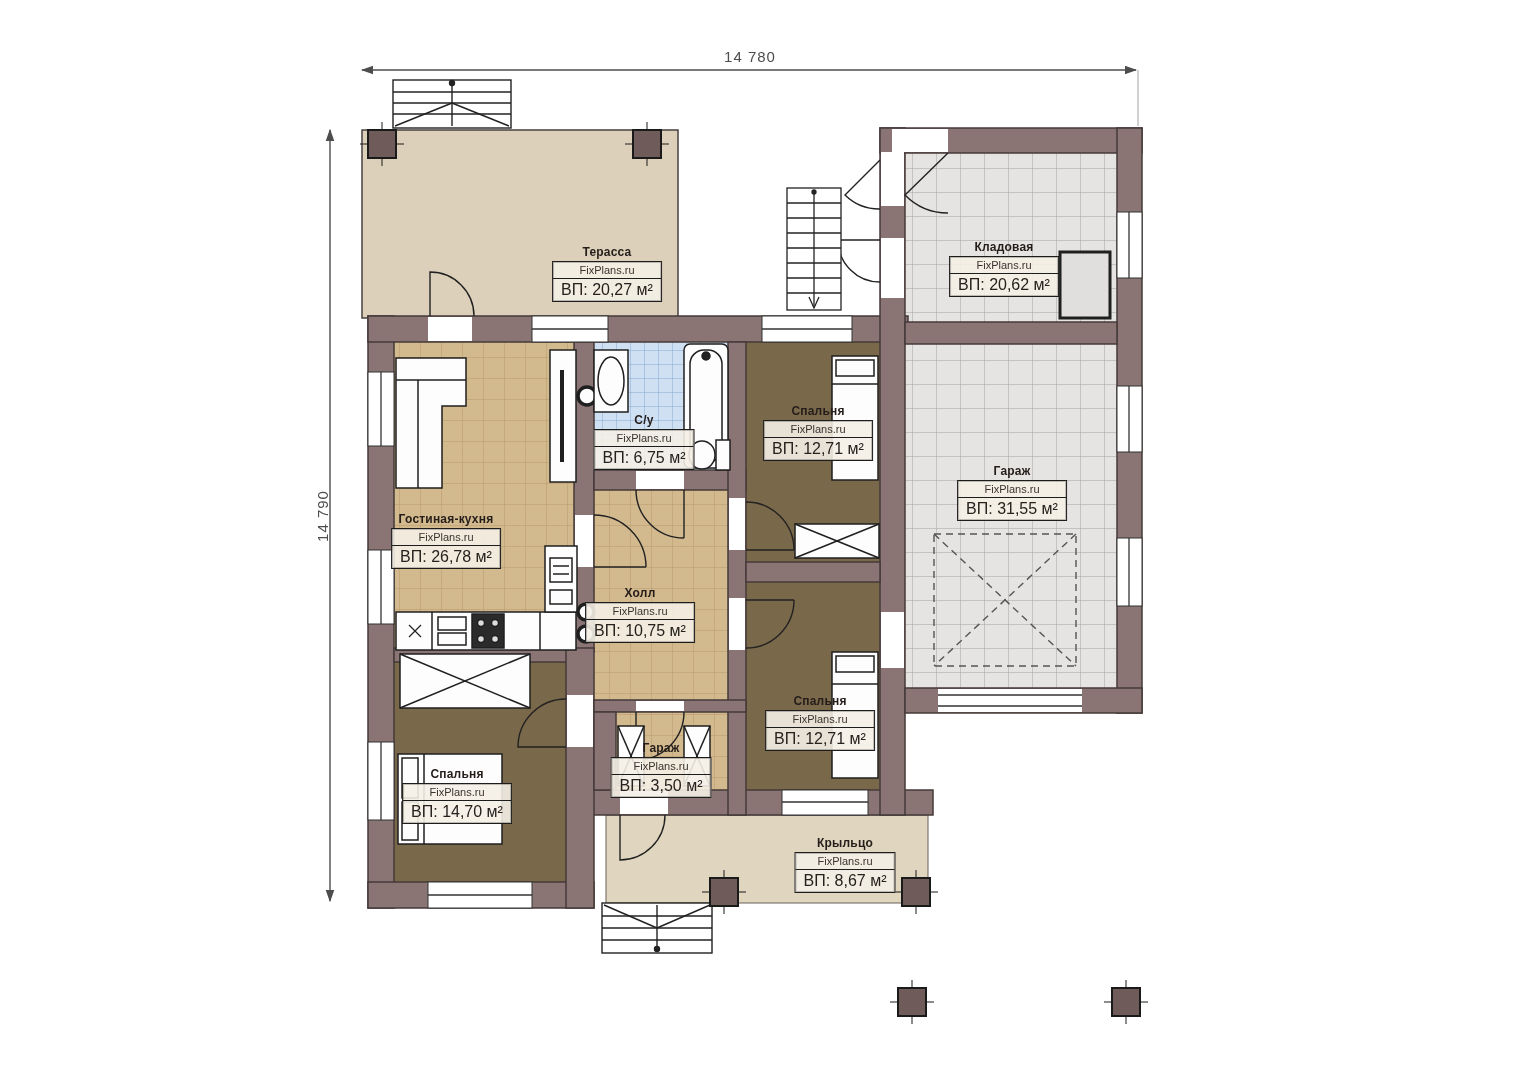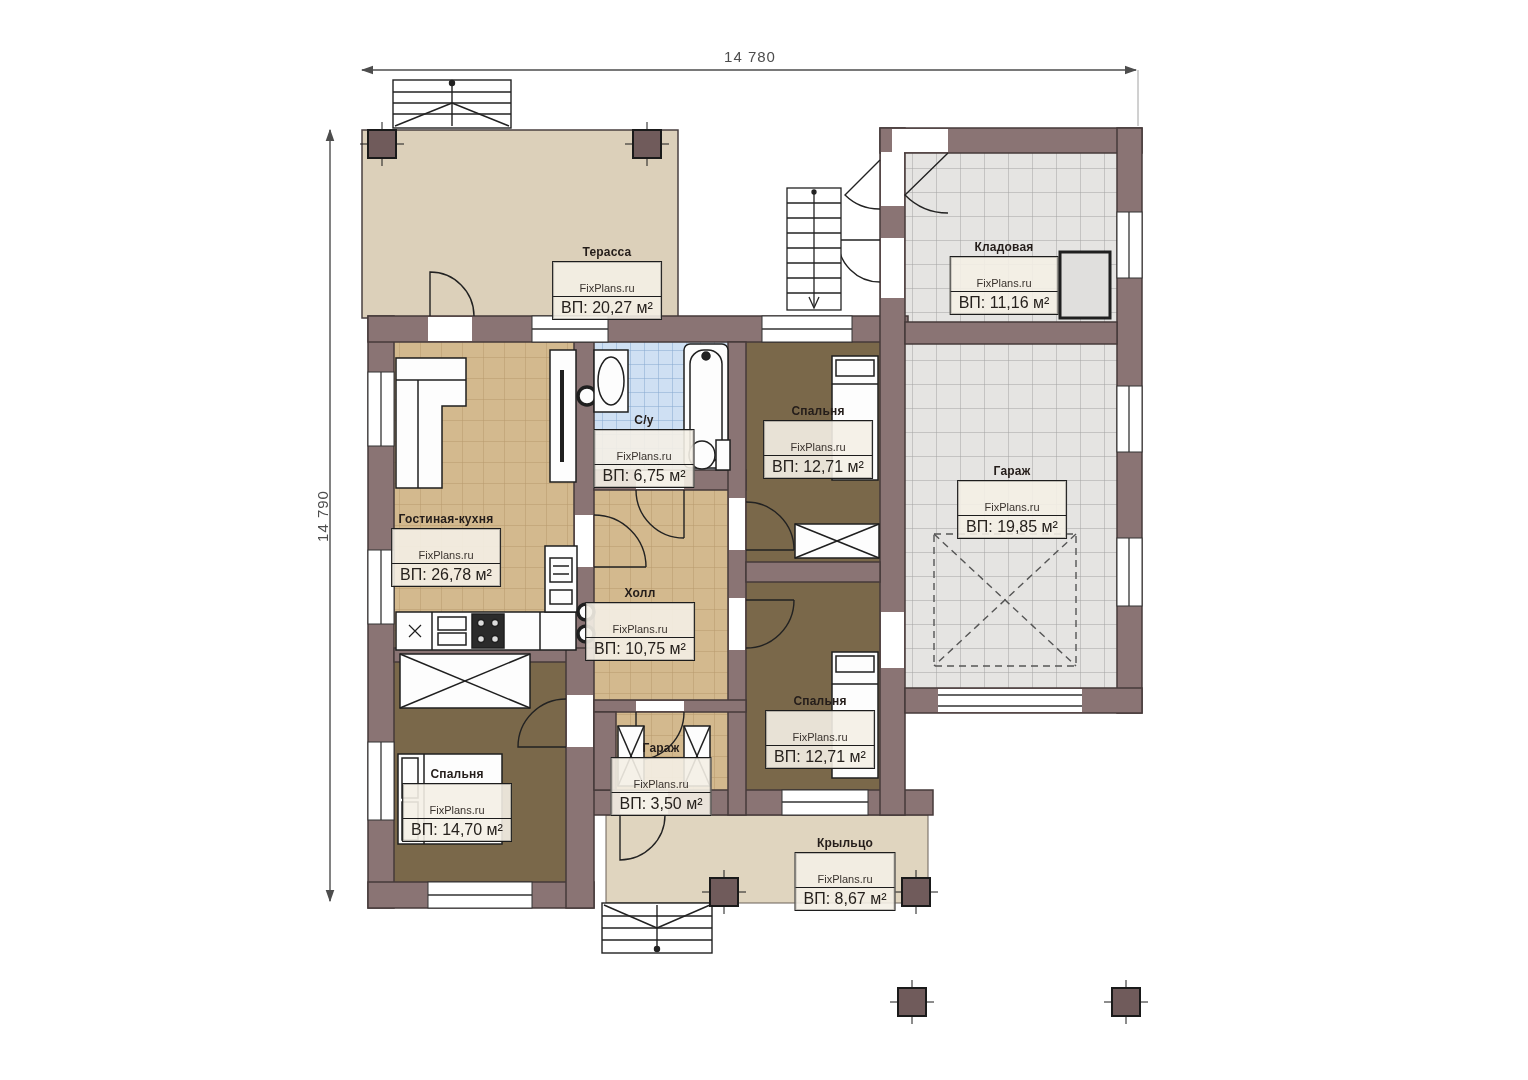--- a/index.html
+++ b/index.html
@@ -16,21 +16,21 @@
     font-size:12px; font-weight:bold; color:#241d1a;
     margin-bottom:2px; letter-spacing:.2px;
   }
   .room-box {
     display:inline-block; border:1.6px solid #1c1c1c;
     background:rgba(244,239,230,.9);
     box-shadow:inset 0 0 0 1px rgba(28,28,28,.25);
   }
   .room-box .wm {
     border-bottom:1.4px solid #1c1c1c; padding:2px 8px;
-    font-size:11px; color:#3a332e;margin-top:18px;
+    font-size:11px; color:#3a332e;
   }
   .room-box .area { padding:2px 8px; font-size:16px; color:#26211d; }
   .dim-label {
     position:absolute; z-index:6; font-size:15px; color:#4d4d4d;
     letter-spacing:1px; white-space:nowrap;
   }
   #dim-top { transform:translateX(-50%); }
   #dim-left { transform:translate(-50%,-50%) rotate(-90deg); }
 </style>
 </head>
@@ -344,31 +344,31 @@
 <div id="dim-left" class="dim-label" style="left:322px; top:516px;">14 790</div>
 
 <div class="room-label" style="left:607px; top:245px;">
   <div class="room-name">Терасса</div>
   <div class="room-box"><div class="wm">FixPlans.ru</div>
   <div class="area">ВП: 20,27 м²</div></div>
 </div>
 <div class="room-label" style="left:1004px; top:240px;">
   <div class="room-name">Кладовая</div>
   <div class="room-box"><div class="wm">FixPlans.ru</div>
-  <div class="area">ВП: 11,16 м²</div></div>
+  <div class="area">ВП: 20,62 м²</div></div>
 </div>
 <div class="room-label" style="left:818px; top:404px;">
   <div class="room-name">Спальня</div>
   <div class="room-box"><div class="wm">FixPlans.ru</div>
   <div class="area">ВП: 12,71 м²</div></div>
 </div>
 <div class="room-label" style="left:1012px; top:464px;">
   <div class="room-name">Гараж</div>
   <div class="room-box"><div class="wm">FixPlans.ru</div>
-  <div class="area">ВП: 19,85 м²</div></div>
+  <div class="area">ВП: 31,55 м²</div></div>
 </div>
 <div class="room-label" style="left:644px; top:413px;">
   <div class="room-name">С/у</div>
   <div class="room-box"><div class="wm">FixPlans.ru</div>
   <div class="area">ВП: 6,75 м²</div></div>
 </div>
 <div class="room-label" style="left:446px; top:512px;">
   <div class="room-name">Гостиная-кухня</div>
   <div class="room-box"><div class="wm">FixPlans.ru</div>
   <div class="area">ВП: 26,78 м²</div></div>

